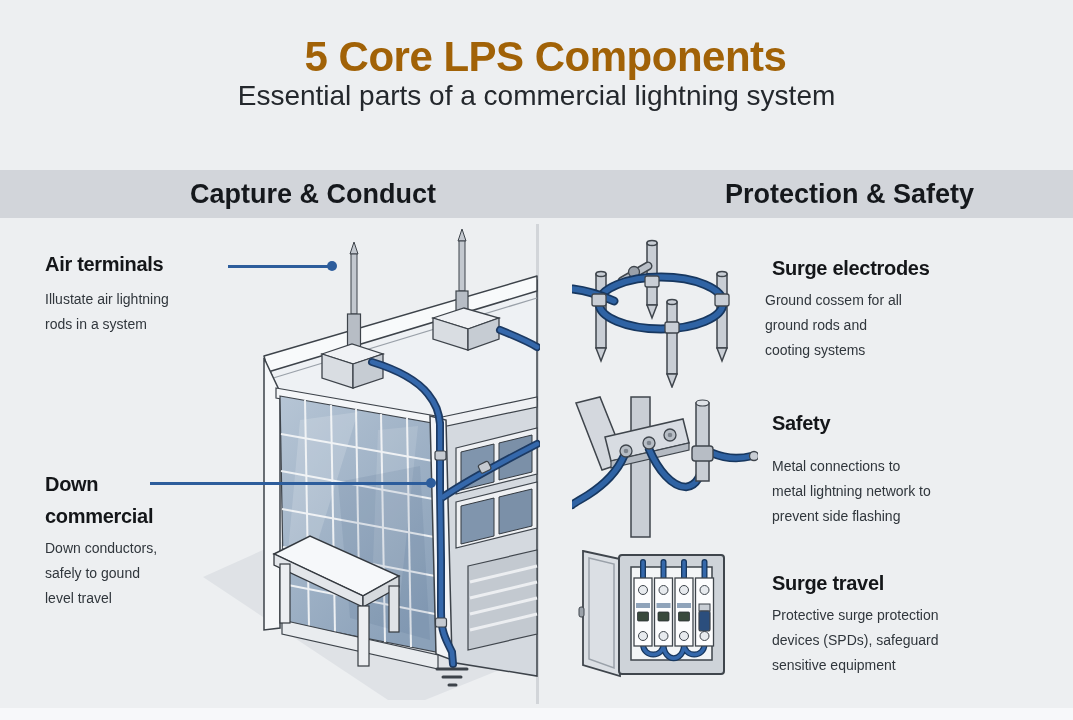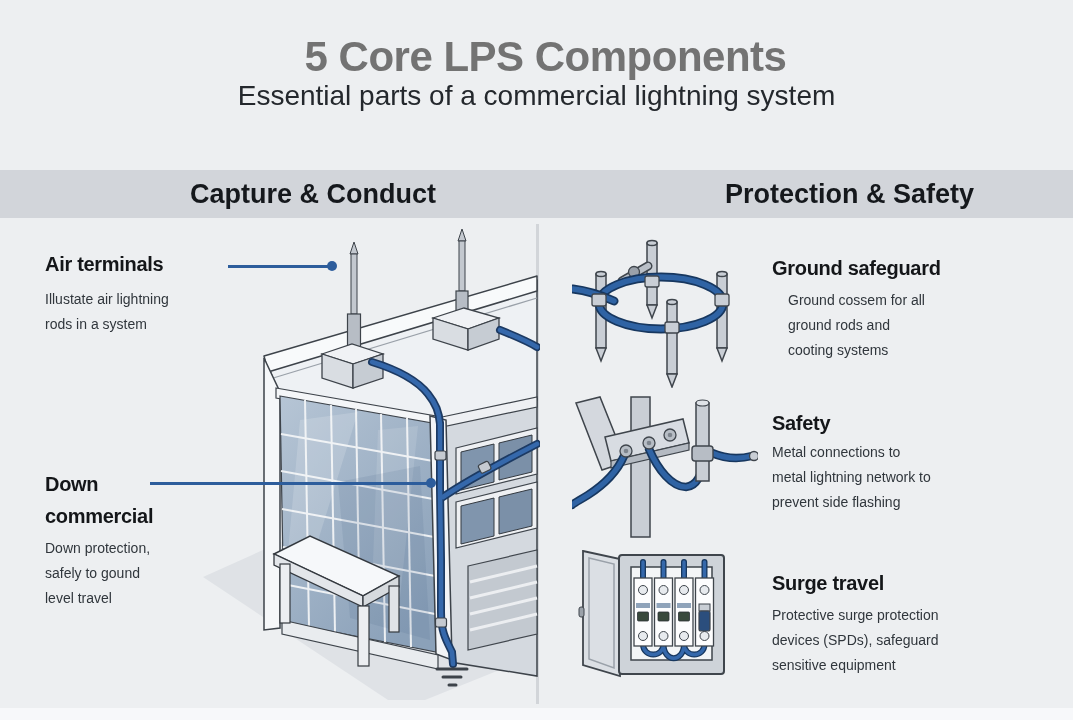--- a/index.html
+++ b/index.html
@@ -5,21 +5,21 @@
   html,body{margin:0;padding:0;background:#dfe1e4;}
   .stage{
     position:relative;width:1073px;height:720px;overflow:hidden;
     background:#edeff1;
     font-family:"Liberation Sans","DejaVu Sans",sans-serif;
     color:#17191d;
   }
   .titles{position:absolute;left:0;top:0;width:1073px;text-align:center;}
   .titles h1{
     margin:34px 0 0 18px;font-size:42px;line-height:1.1;font-weight:700;
-    letter-spacing:-0.5px;color:#737373;
+    letter-spacing:-0.5px;color:#a16207;
   }
   .subtitle{font-size:28px;color:#24282d;}
   .colbar{
     position:absolute;top:170px;height:48px;background:#d2d5da;
     display:flex;align-items:center;justify-content:center;
     font-size:27px;font-weight:700;color:#15181c;
   }
   .colbar.left{left:0;width:626px;}
   .colbar.right{left:546px;width:527px;margin-left:40px;}
   .divider{position:absolute;left:536px;top:224px;width:3px;height:480px;background:#d2d5d9;}
@@ -169,21 +169,21 @@
   <div class="item-title" style="left:45px;top:248px">Air terminals</div>
   <div class="pointer-line" style="left:228px;top:265px;width:104px"></div>
   <div class="pointer-dot" style="left:327px;top:261px"></div>
   <div class="item-desc" style="left:45px;top:287px">Illustate air lightning
 rods in a system</div>
 
   <div class="item-title" style="left:45px;top:468px">Down
 commercial</div>
   <div class="pointer-line" style="left:150px;top:482px;width:280px"></div>
   <div class="pointer-dot" style="left:426px;top:478px"></div>
-  <div class="item-desc" style="left:45px;top:536px">Down protection,
+  <div class="item-desc" style="left:45px;top:536px">Down conductors,
 safely to gound
 level travel</div>
 
   <svg style="left:572px;top:228px" width="190" height="160" viewBox="572 228 190 160">
     <g fill="#c9ced5" stroke="#3f454c" stroke-width="1.5">
 
       <rect x="647" y="243" width="10" height="62"></rect>
       <polygon points="647,305 652,318 657,305"></polygon>
       <ellipse cx="652" cy="243" rx="5" ry="2.5"></ellipse>
 
@@ -306,27 +306,27 @@
       <g fill="#39493c" stroke="#2b3036" stroke-width="0.8">
         <rect x="637.5" y="612" width="11" height="9" rx="1"></rect>
         <rect x="658" y="612" width="11" height="9" rx="1"></rect>
         <rect x="678.5" y="612" width="11" height="9" rx="1"></rect>
       </g>
       <rect x="699" y="604" width="11" height="7" fill="#c9ced5" stroke="#3f454c" stroke-width="1"></rect>
       <rect x="699" y="611" width="11" height="20" rx="2" fill="#2b4e7d" stroke="#3f454c" stroke-width="1.2"></rect>
     </g>
   </svg>
 
-  <div class="item-title" style="left:772px;top:252px">Ground safeguard</div>
-  <div class="item-desc" style="left:788px;top:288px">Ground cossem for all
+  <div class="item-title" style="left:772px;top:252px">Surge electrodes</div>
+  <div class="item-desc" style="left:765px;top:288px">Ground cossem for all
 ground rods and
 cooting systems</div>
 
   <div class="item-title" style="left:772px;top:407px">Safety</div>
-  <div class="item-desc" style="left:772px;top:440px">Metal connections to
+  <div class="item-desc" style="left:772px;top:454px">Metal connections to
 metal lightning network to
 prevent side flashing</div>
 
   <div class="item-title" style="left:772px;top:567px">Surge travel</div>
   <div class="item-desc" style="left:772px;top:603px">Protective surge protection
 devices (SPDs), safeguard
 sensitive equipment</div>
 
   <div class="bottom-strip"></div>
 </div>

